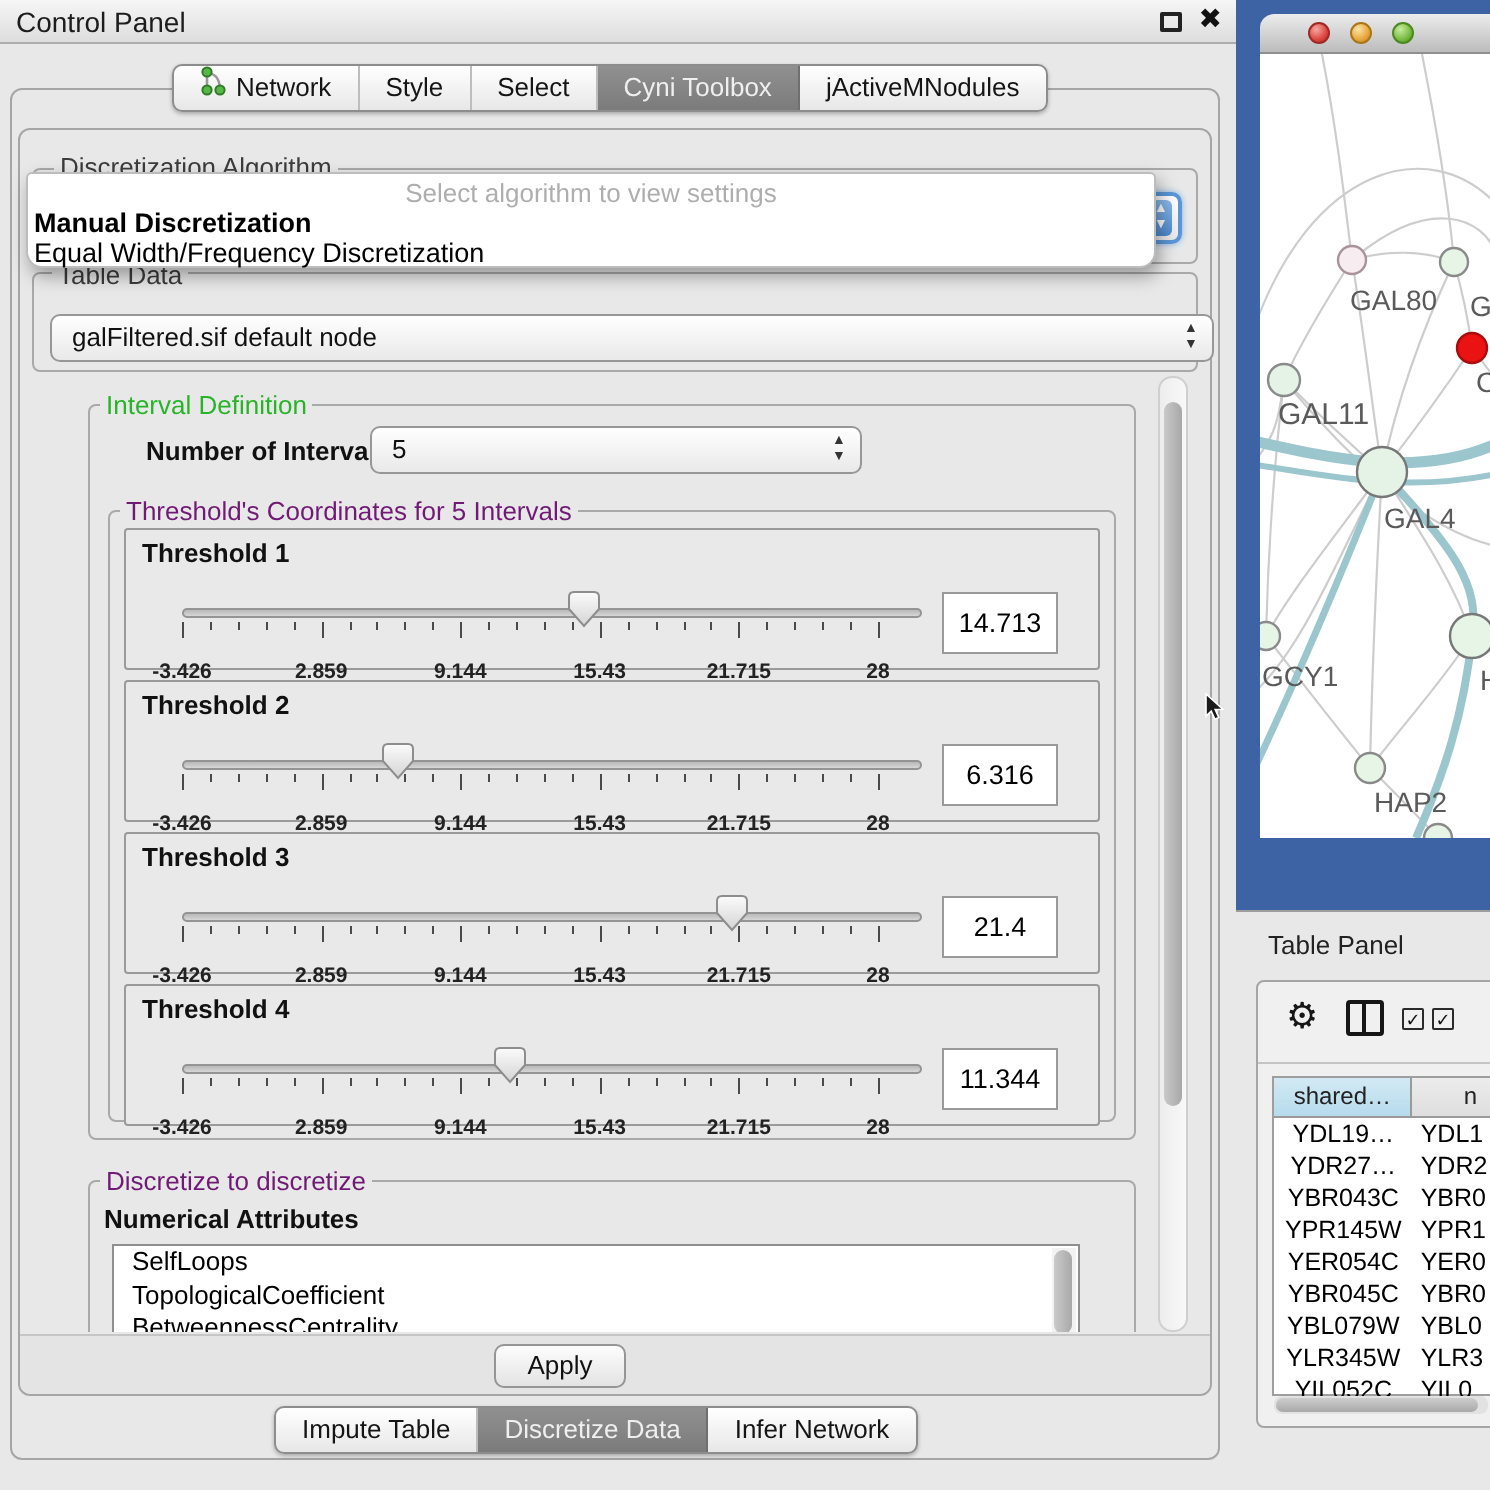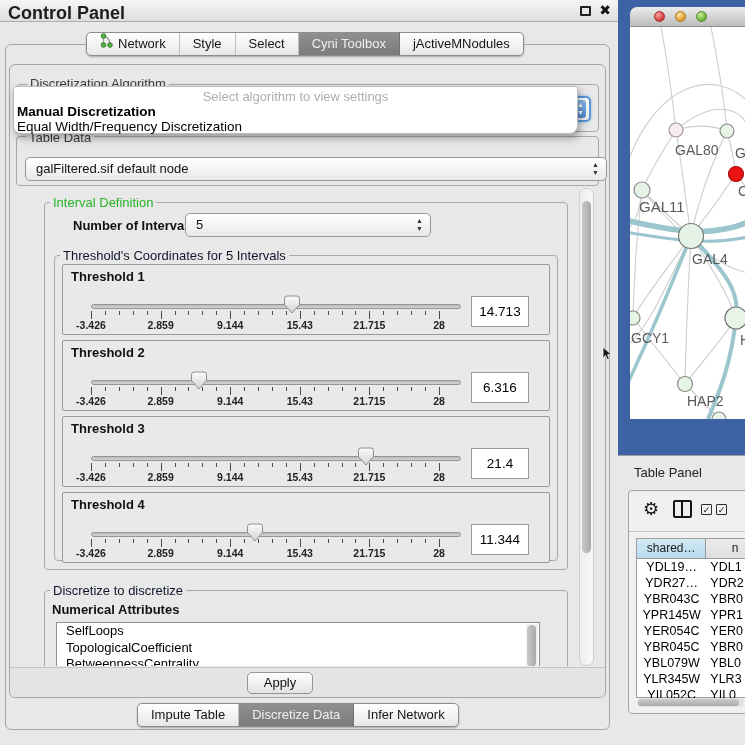--- a/index.html
+++ b/index.html
@@ -4,21 +4,21 @@
 <style>
   * { margin:0; padding:0; box-sizing:border-box; }
   html,body { background:#cfcfcf; }
   #root {
     position:relative; width:745px; height:745px; overflow:hidden;
     background:#e8e8e8; font-family:"Liberation Sans", sans-serif; color:#1a1a1a;
   }
   
   .titlebar { position:absolute; left:0; top:0; width:618px; height:22px;
     background:linear-gradient(#f6f6f6,#dddddd); border-bottom:1px solid #adadad; }
-  .titlebar .t-text { position:absolute; left:8px; top:3px; font-size:18px; color:#1c1c1c;font-weight:bold; }
+  .titlebar .t-text { position:absolute; left:8px; top:3px; font-size:14px; color:#1c1c1c; }
   .float-btn { position:absolute; right:27px; top:6px; width:11px; height:10px; border:2px solid #222; border-radius:1px; }
   .close-btn { position:absolute; right:7px; top:2px; font-size:14px; font-weight:bold; color:#111; font-family:"DejaVu Sans",sans-serif; }
   
   .seg { position:absolute; display:flex; height:24px; border:1px solid #8d8d8d; border-radius:5px;
     overflow:hidden; background:linear-gradient(#ffffff,#e7e7e7); box-shadow:0 1px 2px rgba(0,0,0,.28); }
   .seg .tab { padding:0 13px; line-height:22px; font-size:13px; color:#151515;
     border-right:1px solid #bdbdbd; display:flex; align-items:center; gap:5px; white-space:nowrap; }
   .seg .tab:last-child { border-right:none; }
   .seg .tab.sel { background:linear-gradient(#909090,#7b7b7b); color:#efefef; border-right-color:#6f6f6f; }
   #top-tabs { left:86px; top:32px; }
@@ -26,21 +26,21 @@
   
   .outer-pane { position:absolute; left:5px; top:44px; width:605px; height:686px;
     border:1px solid #a6a6a6; border-radius:6px; }
   .inner-pane { position:absolute; left:9px; top:64px; width:597px; height:634px;
     border:1px solid #a6a6a6; border-radius:6px; }
   
   .group { position:absolute; border:1px solid #a9a9a9; border-radius:4px; }
   .group-label { position:absolute; font-size:13px; background:#e8e8e8; padding:0 3px; white-space:nowrap; }
   .lbl-gray  { color:#3c3c3c; }
   .lbl-green { color:#28b428; }
-  .lbl-blue  { color:#0f172a; }
+  .lbl-blue  { color:#701a75; }
   
   .combo { position:absolute; background:linear-gradient(#ffffff,#e9e9e9); border:1px solid #979797;
     border-radius:5px; font-size:13px; line-height:22px; padding-left:10px; color:#111; }
   .combo .stepper { position:absolute; right:5px; top:3px; width:11px; display:flex; flex-direction:column;
     align-items:center; line-height:8px; font-size:7px; color:#333; }
   .combo.focused { border:2px solid #5b97d8; box-shadow:0 0 3px #7fb2e6; }
   .combo.focused .stepper { background:linear-gradient(#8bb9e9,#4d89ce); border-radius:3px; color:#fff; padding:1px 2px; top:2px; right:3px; }
   
   .popup { position:absolute; left:13px; top:86px; width:565px; height:48px; background:#ffffff;
     border:1px solid #bdbdbd; border-radius:3px 3px 8px 8px; box-shadow:2px 4px 9px rgba(0,0,0,.35); z-index:50; }
@@ -54,21 +54,21 @@
     background:linear-gradient(to right,#c9c9c9,#a8a8a8); border-radius:5px; }
   
   .thr { position:absolute; left:62px; width:488px; height:71px; border:1px solid #9a9a9a;
     background:#e9e9e9; border-radius:2px; }
   .thr .t-title { position:absolute; left:8px; top:4px; font-size:13px; font-weight:bold; color:#111; }
   .thr .t-track { position:absolute; left:28px; top:39px; width:370px; height:5px;
     background:linear-gradient(#b9b9b9,#d6d6d6); border:1px solid #949494; border-radius:3px; }
   .t-ticks { position:absolute; left:28px; top:46px; width:348px; height:9px; }
   .t-ticks .tick { position:absolute; top:0; width:1px; background:#4a4a4a; }
   .t-ticklabels { position:absolute; left:28px; top:54px; width:348px; height:12px; }
-  .t-ticklabels span { position:absolute; transform:translateX(-50%); font-size:10.5px; font-weight:bold; color:#222; white-space:nowrap; }
+  .t-ticklabels span { position:absolute; transform:translateX(-50%); font-size:10.5px; font-weight:bold; color:#222; white-space:nowrap;margin-top:11px; }
   .thumb { position:absolute; top:30px; width:16px; height:19px; }
   .t-value { position:absolute; left:408px; top:31px; width:58px; height:31px; background:#fff;
     border:1px solid #9a9a9a; font-size:13.5px; text-align:center; line-height:30px; color:#000; }
   
   .attr-list { position:absolute; left:56px; top:622px; width:484px; height:46px; background:#fff;
     border:1px solid #8f8f8f; overflow:hidden; font-size:13px; }
   .attr-list .item { padding:1px 0 1px 9px; line-height:14.5px; color:#000; }
   .attr-sb { position:absolute; right:1px; top:1px; width:12px; height:44px; background:#f2f2f2; }
   .attr-sb .th { position:absolute; left:1px; top:1px; width:9px; height:42px;
     background:linear-gradient(to right,#cacaca,#a9a9a9); border-radius:5px; }

